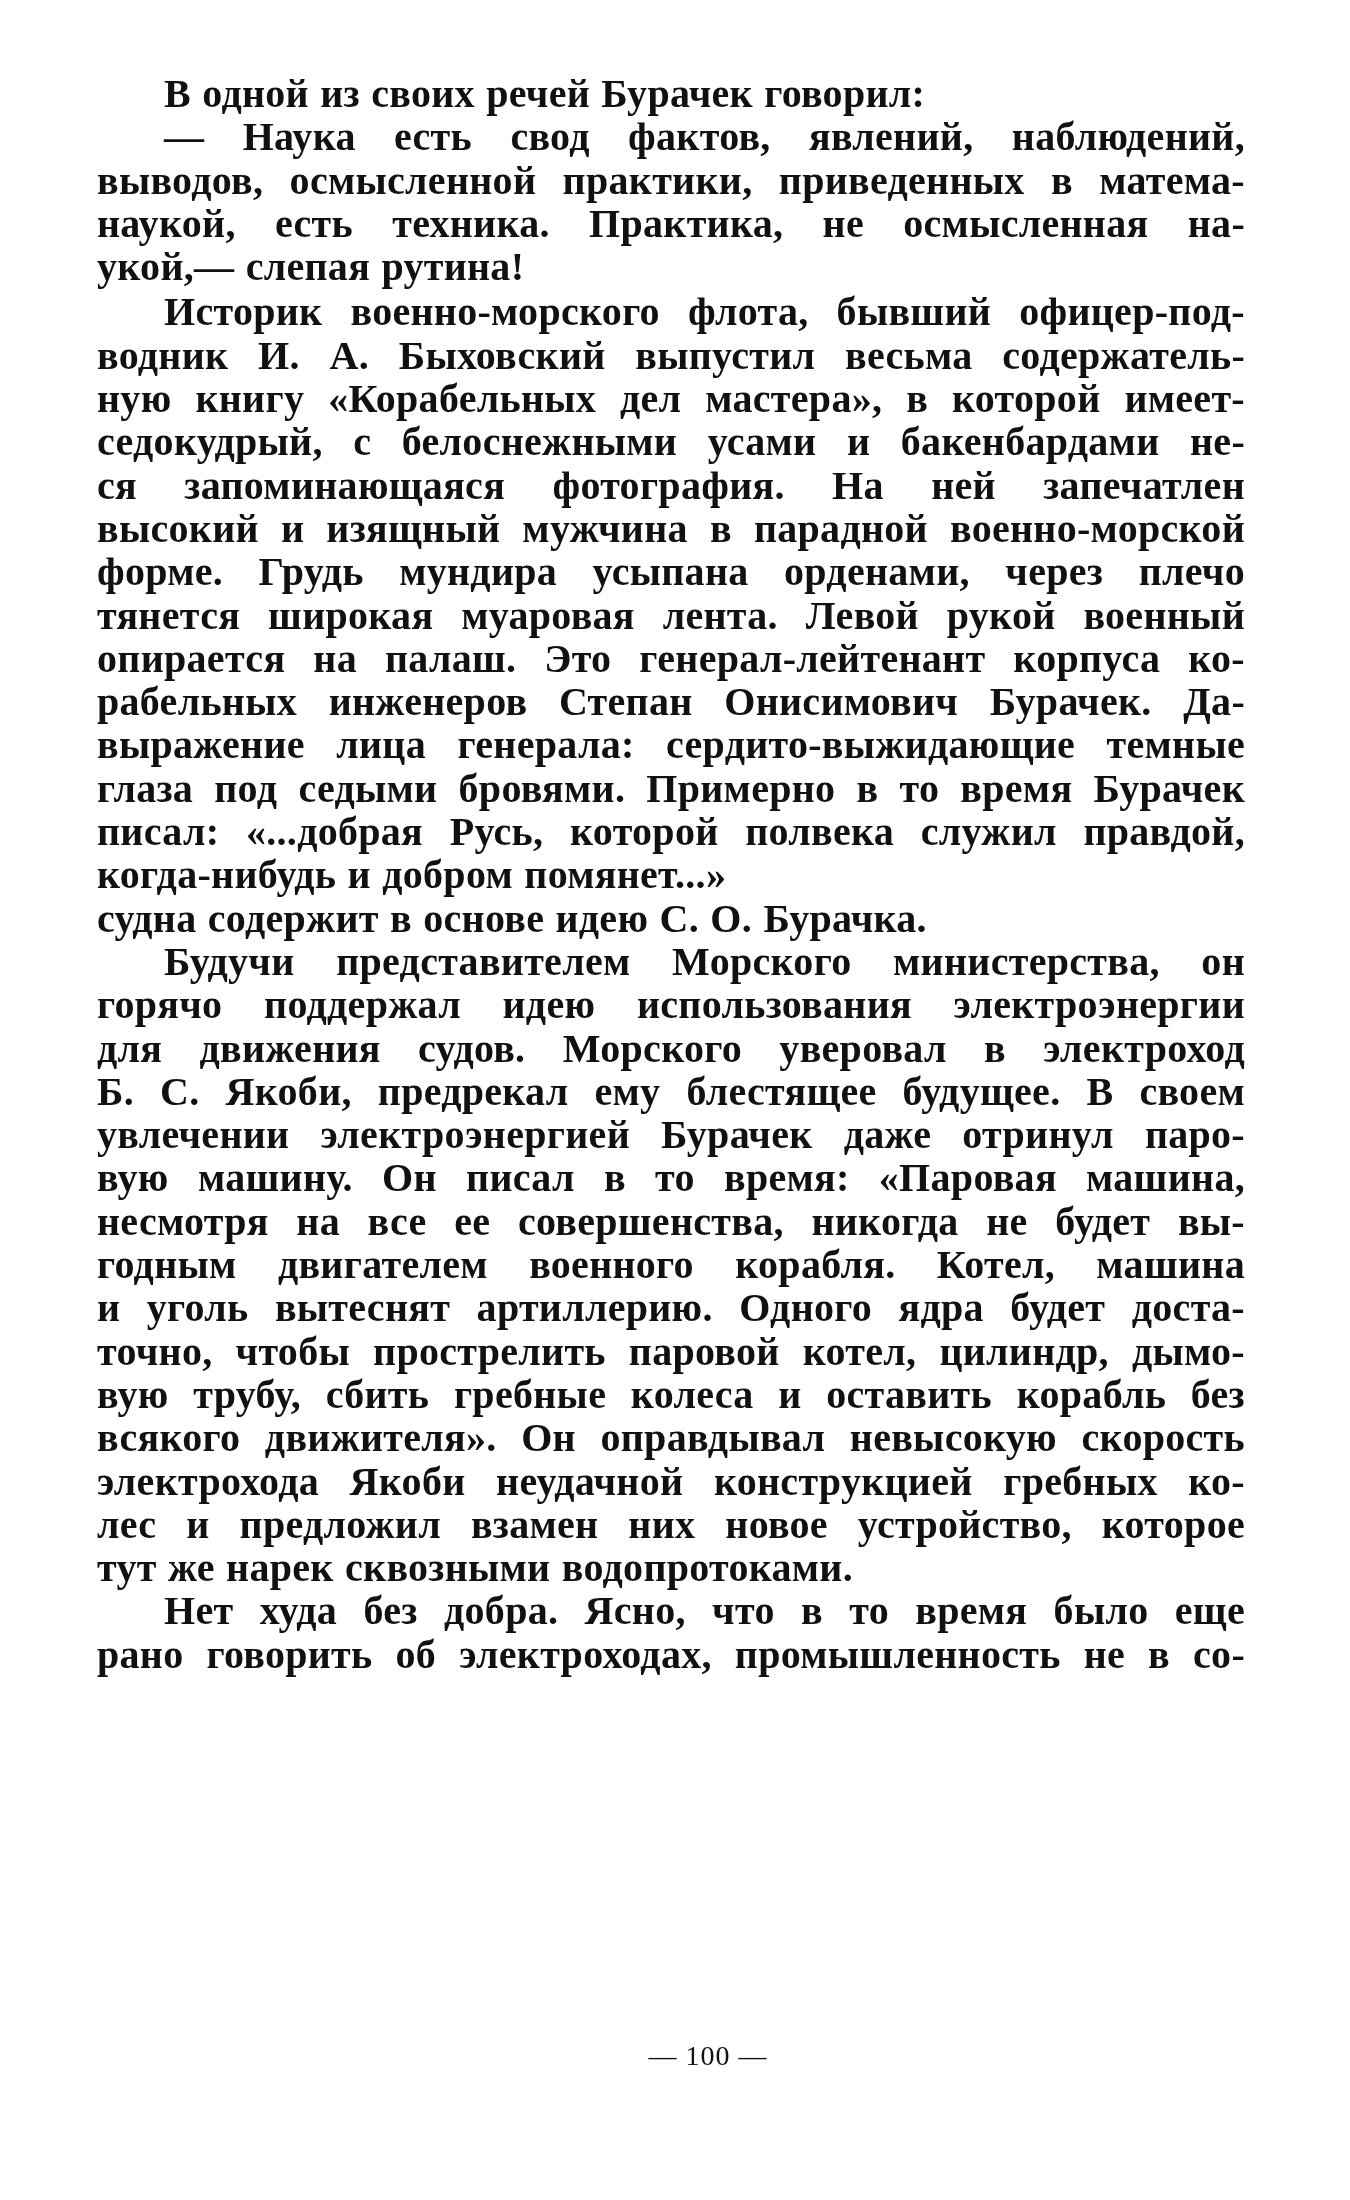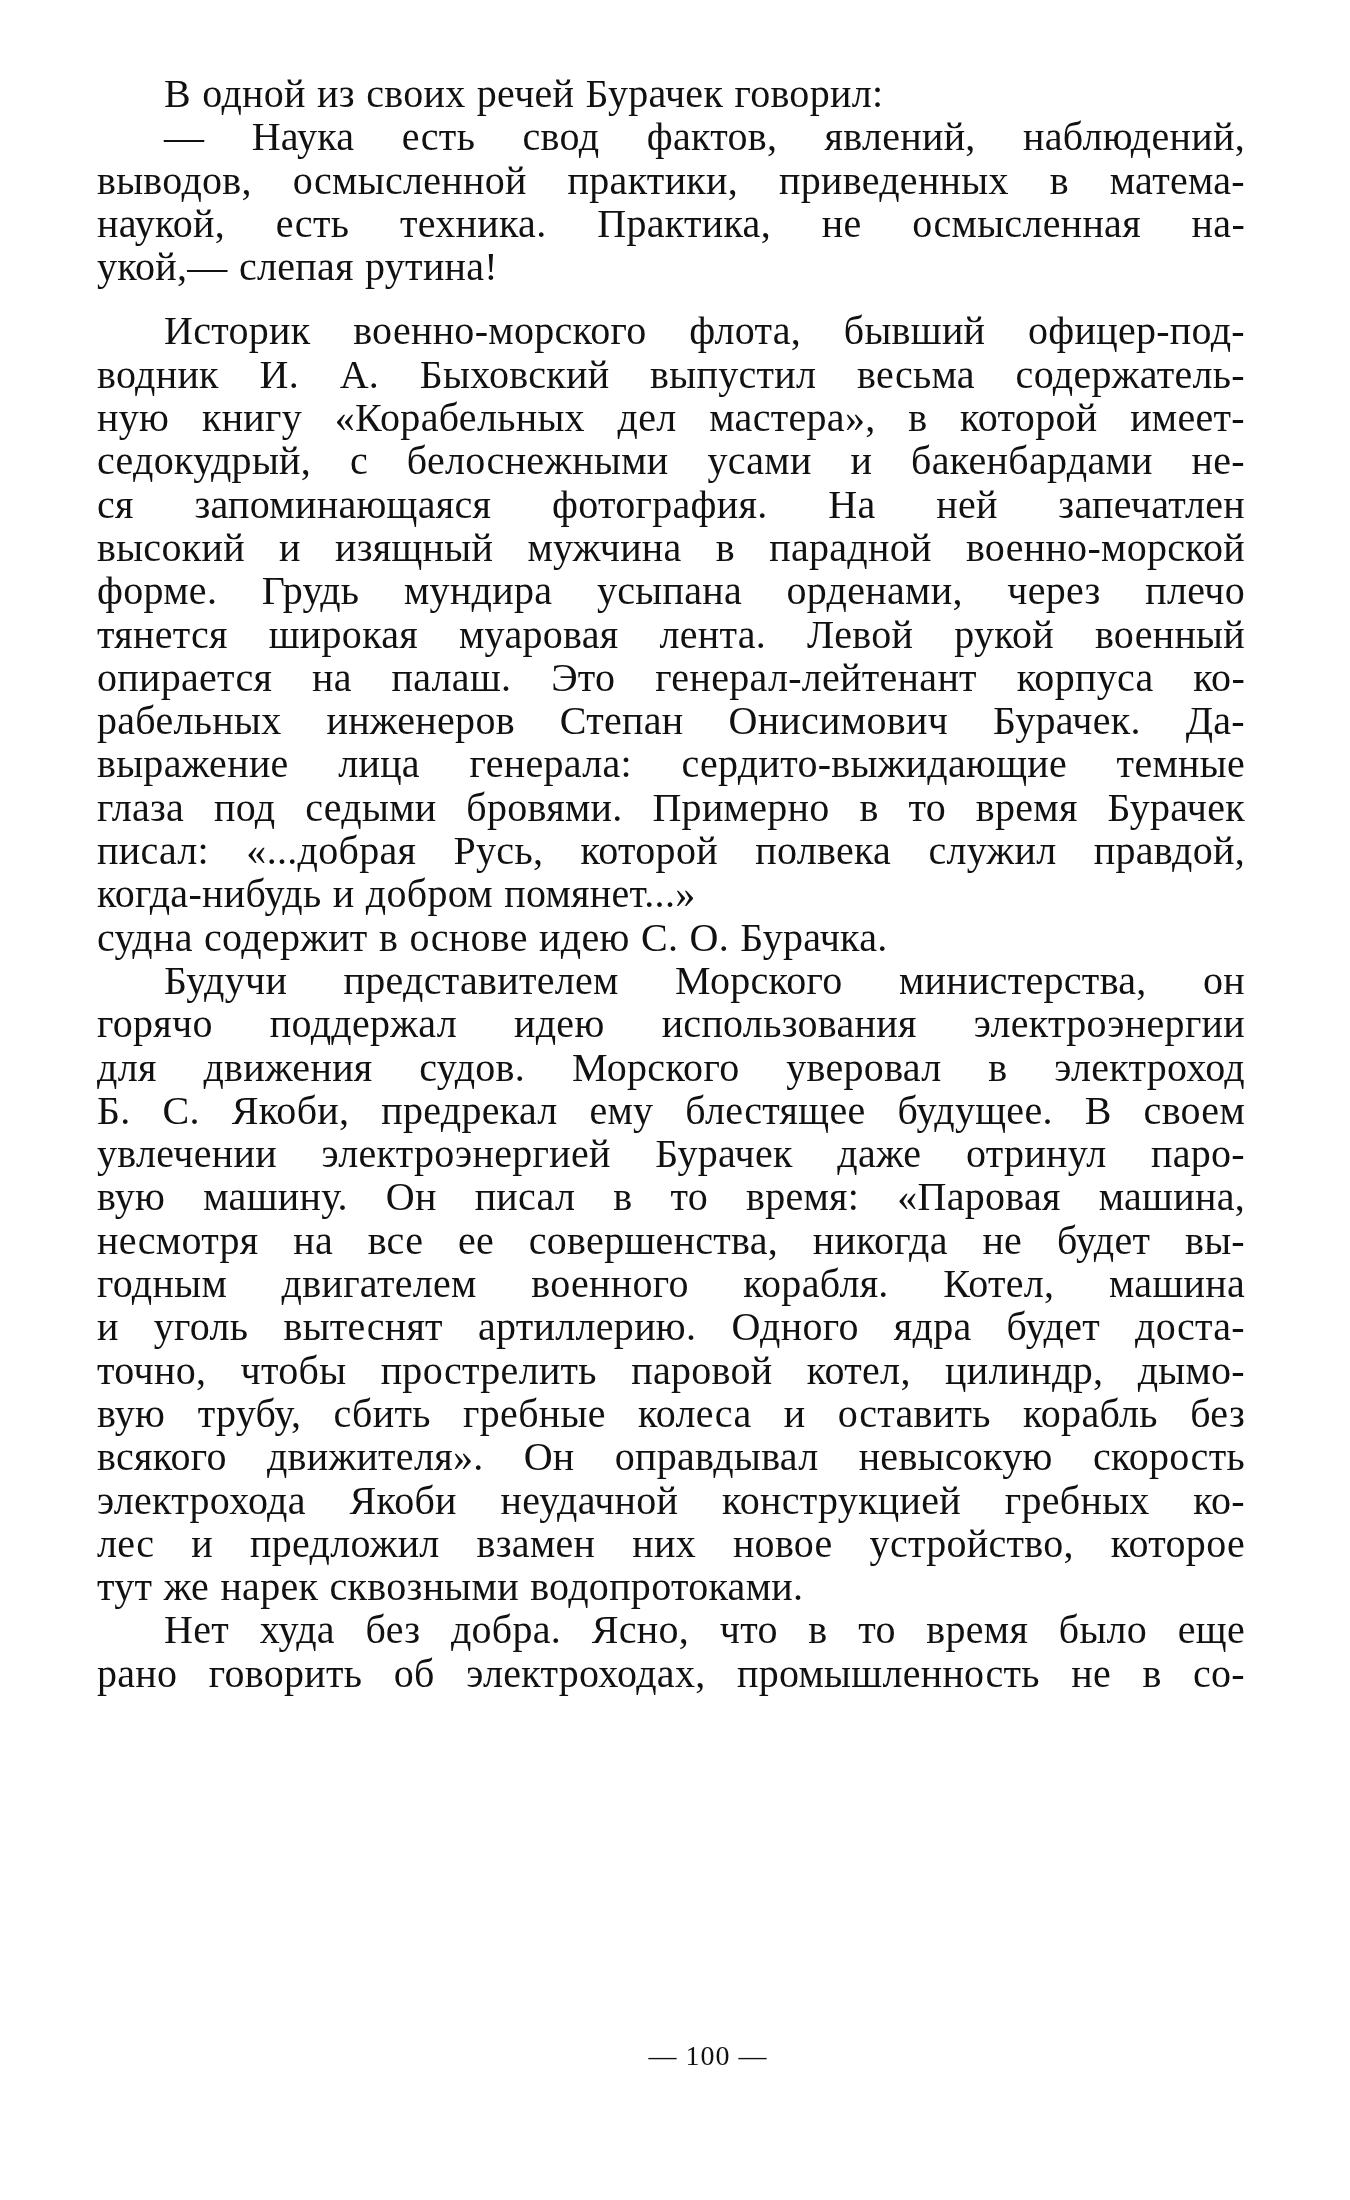--- a/index.html
+++ b/index.html
@@ -13,27 +13,28 @@
     position: relative;
     overflow: hidden;
     color: #111111;
     font-family: "Liberation Serif", "DejaVu Serif", serif;
   }
   .page {
     position: absolute;
     left: 97px;
     top: 72px;
     width: 1148px;
+    font-weight: bold;
   }
   .para {
     margin: 0;
     padding: 0;
   }
   .para + .para { margin-top: 0; }
-  .para.first-gap { margin-bottom: 21px; }
+  .para.first-gap { margin-bottom: 2px; }
   .line {
     display: block;
     font-size: 40px;
     line-height: 43.3px;
     height: 43.3px;
     white-space: nowrap;
     text-align: justify;
     text-align-last: justify;
     letter-spacing: 0.3px;
     word-spacing: 1px;

